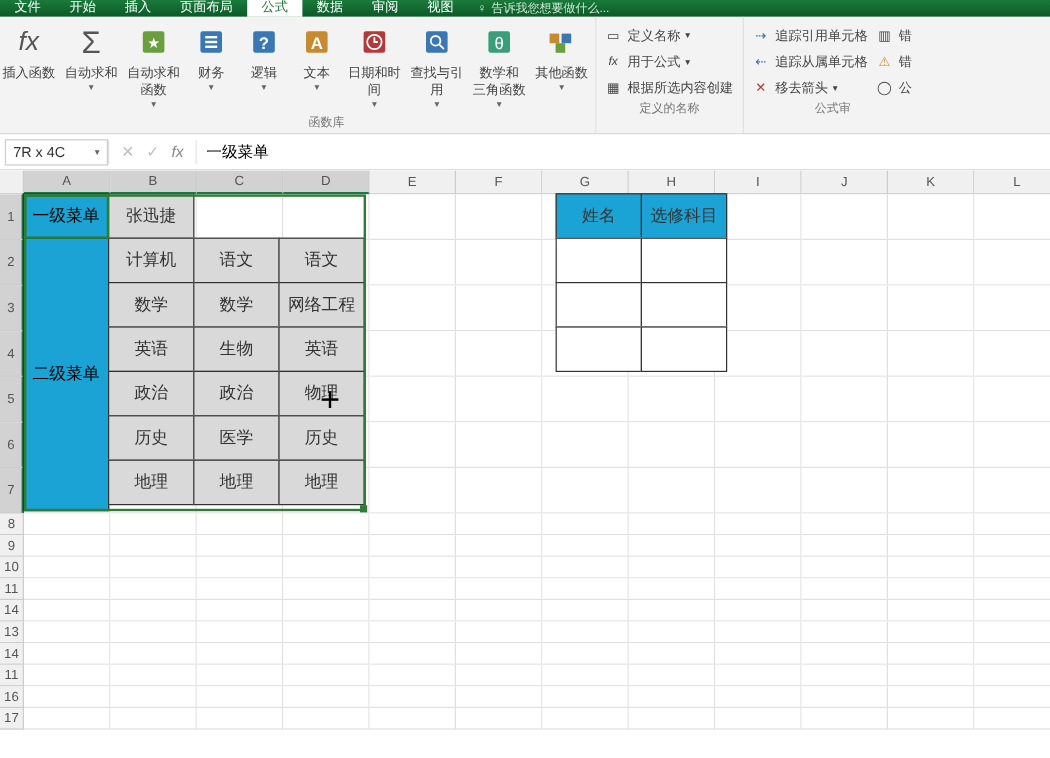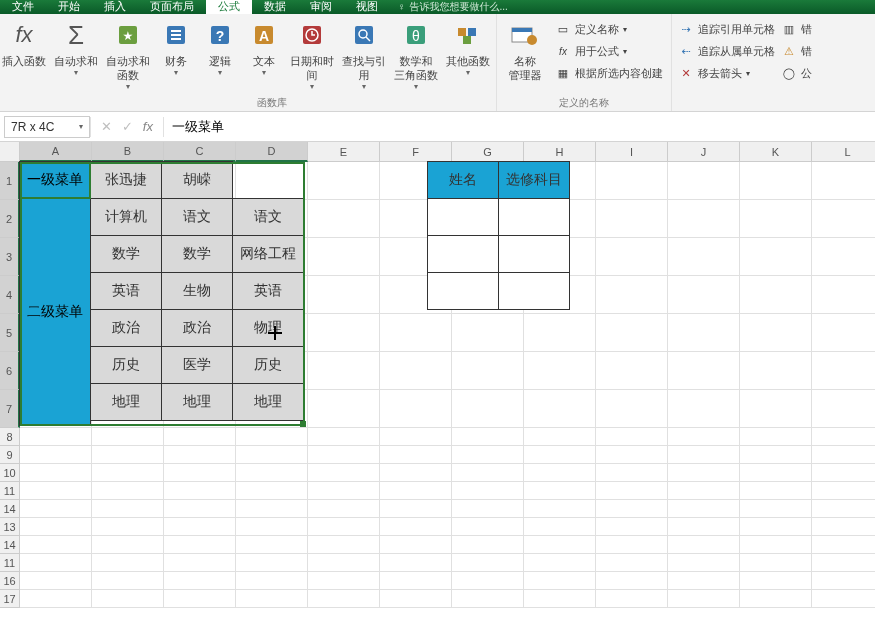--- a/index.html
+++ b/index.html
@@ -46,21 +46,21 @@
 .grid{position:absolute;left:20px;top:20px}
 .row{display:flex}
 .cell{border-right:1px solid #e0e0e0;border-bottom:1px solid #e0e0e0;font-size:13px;display:flex;align-items:center;justify-content:center;background:#fff}
 
 
 .tblA{position:absolute;left:20px;top:20px}
 .tblA .c{width:72px;height:38px;border:1px solid #333;margin:-1px 0 0 -1px;display:flex;align-items:center;justify-content:center;font-size:14px;background:#d9d9d9}
 .tblA .hdr{background:#1aa3d4;color:#000}
 .tblA .row{display:flex}
 
-.tblB{position:absolute;left:428px;top:20px}
+.tblB{position:absolute;left:464px;top:20px}
 .tblB .c{width:72px;height:38px;border:1px solid #333;margin:-1px 0 0 -1px;display:flex;align-items:center;justify-content:center;font-size:14px;background:#fff}
 .tblB .hdr{background:#1aa3d4}
 
 .selection{position:absolute;border:2px solid #2e7d32;pointer-events:none}
 .selhandle{position:absolute;width:6px;height:6px;background:#2e7d32;right:-3px;bottom:-3px}
 .active-cell{position:absolute;border:2px solid #2e7d32;background:rgba(255,255,255,0);pointer-events:none}
 .cursor-plus{position:absolute;width:14px;height:14px;pointer-events:none}
 .cursor-plus::before,.cursor-plus::after{content:"";position:absolute;background:#000}
 .cursor-plus::before{left:6px;top:0;width:2px;height:14px}
 .cursor-plus::after{top:6px;left:0;height:2px;width:14px}
@@ -186,31 +186,20 @@
             </svg>
           </div>
         <div class="lb">其他函数</div>
           <div class="dd">▾</div>
       </div>
     </div>
     <div class="group-label">函数库</div>
   </div>
   <div class="group">
     <div class="group-row">
-      <div class="btn-big">
-        <div class="ic">
-            <svg width="30" height="26">
-              <rect x="2" y="6" width="20" height="14" fill="#fff" stroke="#888"></rect>
-              <rect x="2" y="6" width="20" height="4" fill="#3a78b5"></rect>
-              <circle cx="22" cy="18" r="5" fill="#c88a2e"></circle>
-            </svg>
-          </div>
-        <div class="lb" style="white-space:pre">名称
-管理器</div>
-      </div>
       <div class="mini-list">
         <div class="mini">
             <span class="mi">▭</span>
             <span>定义名称</span> 
             <span style="font-size:8px;margin-left:4px">▾</span>
           </div>
         <div class="mini">
             <span class="mi" style="font-style:italic;font-size:10px">fx</span>
             <span>用于公式</span> 
             <span style="font-size:8px;margin-left:4px">▾</span>
@@ -248,20 +237,21 @@
         <div class="mini">
             <span class="mi" style="color:#c88a2e">⚠</span>
             <span>错</span>
           </div>
         <div class="mini">
             <span class="mi">◯</span>
             <span>公</span>
           </div>
       </div>
     </div>
+    <div class="group-label">公式审</div>
   </div>
 </div>
 
 <div class="fbar">
   <div class="namebox">
       <span>7R x 4C</span>
       <span class="dd">▾</span>
     </div>
   <div class="fbar-sep"></div>
   <div class="fbar-icons">
@@ -546,21 +536,20 @@
         <div class="cell" style="width: 72px; height: 18px;"></div>
         <div class="cell" style="width: 72px; height: 18px;"></div>
         <div class="cell" style="width: 72px; height: 18px;"></div>
       </div>
     </div>
 
   <div class="tblA">
     <div class="row">
       <div class="c hdr">一级菜单</div>
       <div class="c">张迅捷</div>
-      <div class="c">胡嵘</div>
     </div>
     <div class="row">
       <div class="c hdr" style="height:228px">二级菜单</div>
       <div style="display:flex;flex-direction:column" id="tblA-body">
           <div class="row">
             <div class="c">计算机</div>
             <div class="c">语文</div>
             <div class="c">语文</div>
           </div>
           <div class="row">

